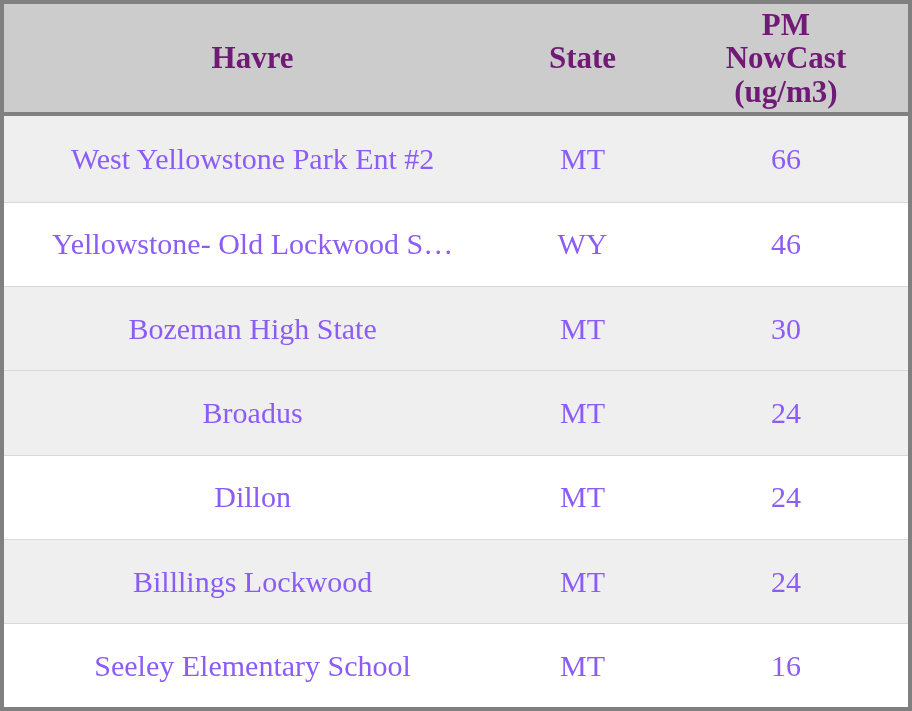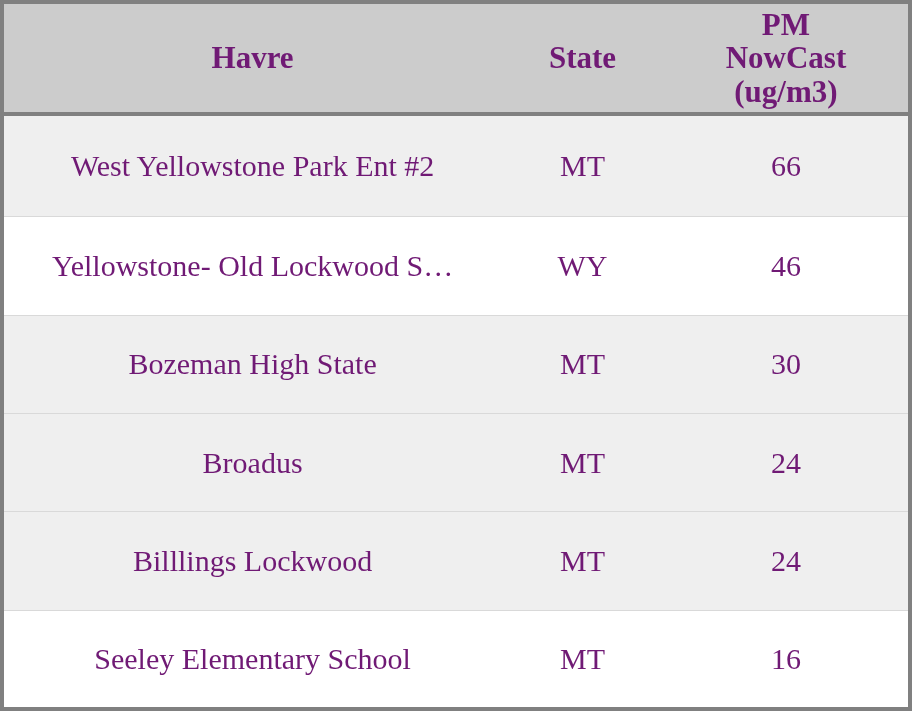--- a/index.html
+++ b/index.html
@@ -42,21 +42,21 @@
     line-height: 1.08;
   }
 
   col.col-site   { width: 55%; }
   col.col-state  { width: 18%; }
   col.col-value  { width: 27%; }
 
   tbody td {
     font-family: "Liberation Serif", serif;
     font-size: 30px;
-    color: #701a75;
+    color: #8b5cf6;
     text-align: center;
     vertical-align: middle;
     padding: 0 6px;
     border-bottom: 1px solid #d9d9d9;
     white-space: nowrap;
     overflow: hidden;
     text-overflow: ellipsis;
   }
 
   tbody tr.odd td {
@@ -105,20 +105,25 @@
       <tr class="odd">
         <td>Bozeman High State</td>
         <td>MT</td>
         <td>30</td>
       </tr>
       <tr class="odd">
         <td>Broadus</td>
         <td>MT</td>
         <td>24</td>
       </tr>
+      <tr class="even">
+        <td>Dillon</td>
+        <td>MT</td>
+        <td>24</td>
+      </tr>
       <tr class="odd">
         <td>Billlings Lockwood</td>
         <td>MT</td>
         <td>24</td>
       </tr>
       <tr class="even">
         <td>Seeley Elementary School</td>
         <td>MT</td>
         <td>16</td>
       </tr>

